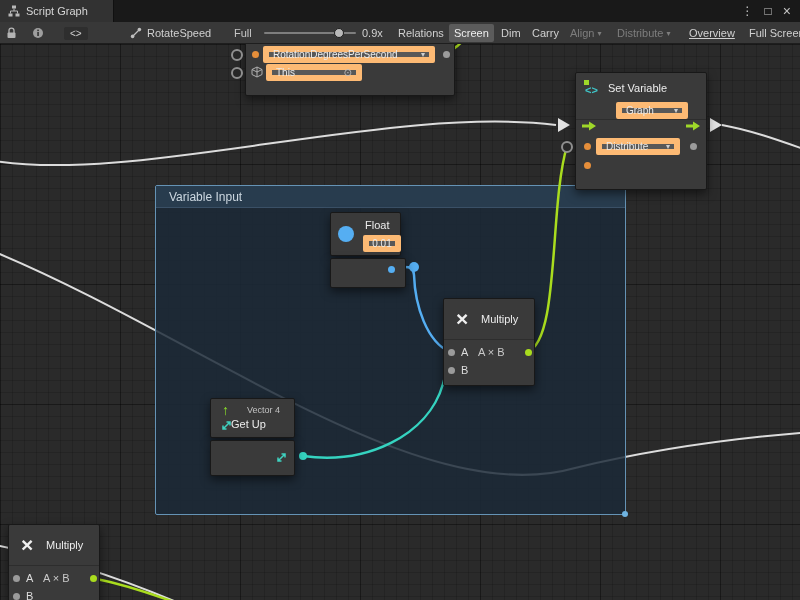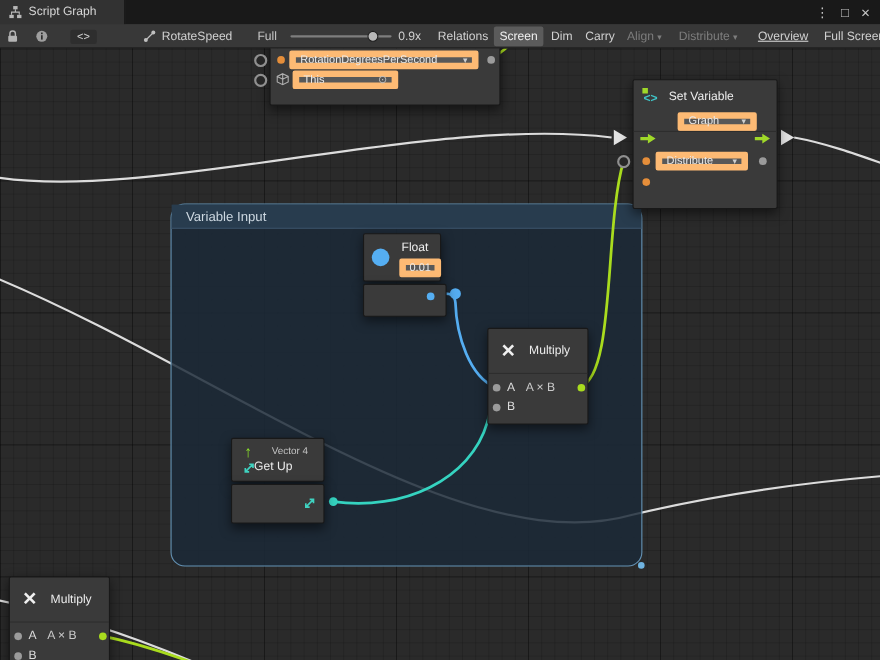--- a/index.html
+++ b/index.html
@@ -36,22 +36,22 @@
     background-color:#2a2a2a;
     background-image:
       linear-gradient(rgba(0,0,0,.15) 1px, transparent 1px),
       linear-gradient(90deg, rgba(0,0,0,.15) 1px, transparent 1px),
       linear-gradient(rgba(0,0,0,.30) 1px, transparent 1px),
       linear-gradient(90deg, rgba(0,0,0,.30) 1px, transparent 1px);
     background-size:12px 12px, 12px 12px, 120px 120px, 120px 120px; }
   svg.wires { position:absolute; left:0; top:0; width:800px; height:556px; pointer-events:none; }
 
   
-  #group { position:absolute; left:155px; top:141px; width:429px; height:330px;
-    background:rgba(28,42,56,.84); border:1px solid #6593b5; border-radius:13px; }
+  #group { position:absolute; left:155px; top:141px; width:471px; height:330px;
+    background:rgba(28,42,56,.84); border:1px solid #6593b5; border-radius:2px; }
   #group .group-header { height:22px; background:#283c4e; border-bottom:1px solid #3a5066;
     display:flex; align-items:center; padding:0 13px; font-size:12px; color:#cdd8e1; }
   .group-handle { position:absolute; right:-3px; bottom:-3px; width:6px; height:6px;
     background:#6fb3e0; border-radius:50%; }
 
   
   .node { position:absolute; background:#3a3a3a; border:1px solid #181818; border-radius:2px;
     box-shadow:0 4px 10px rgba(0,0,0,.5); color:#dcdcdc; font-size:11px; }
   .node .txt { position:absolute; white-space:nowrap; }
   .dot { position:absolute; width:7px; height:7px; border-radius:50%; background:#9b9b9b; }

